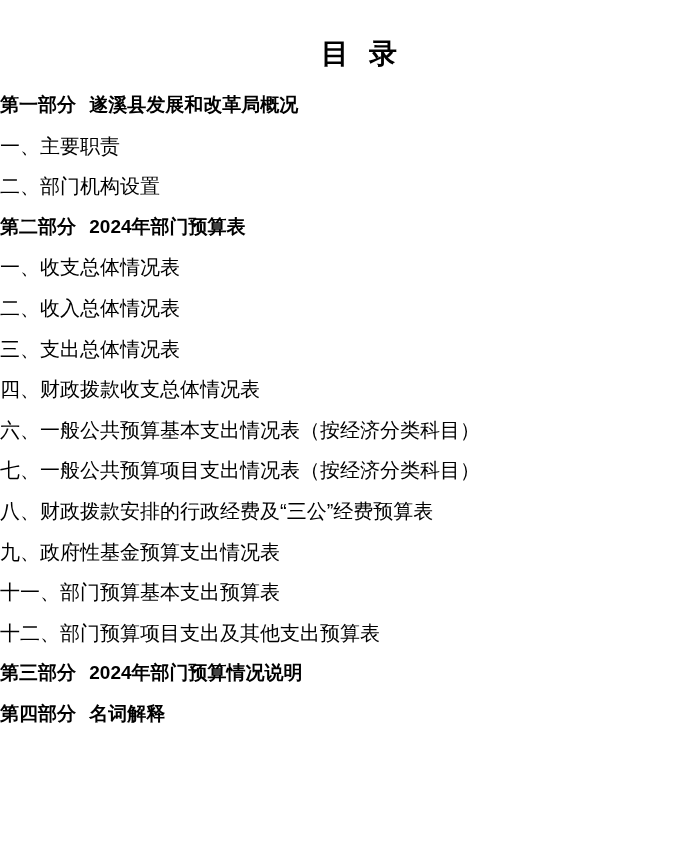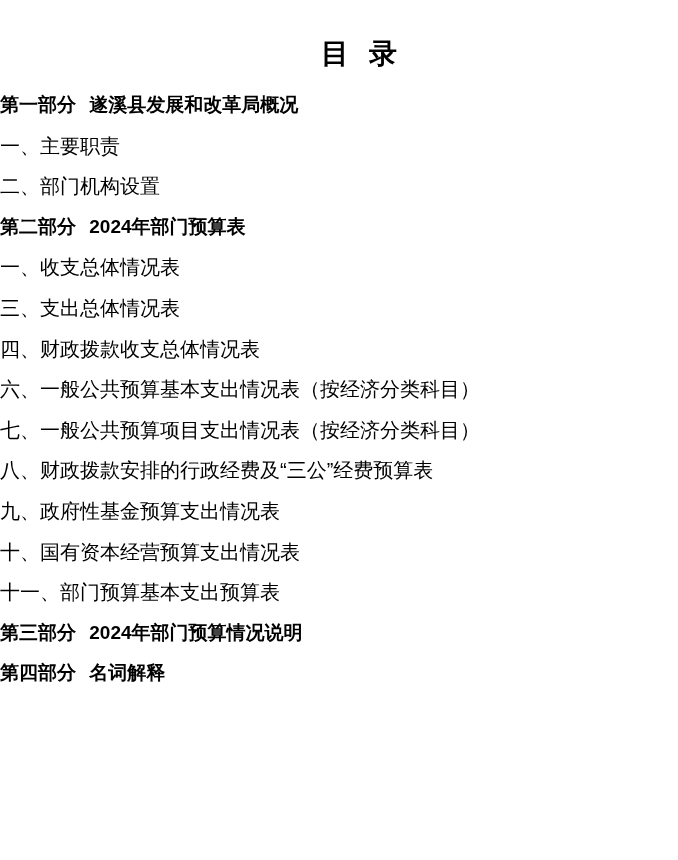--- a/index.html
+++ b/index.html
@@ -49,24 +49,25 @@
 <body>
 
 <div class="doc">
   <h1 class="title">目 录</h1>
   <div class="toc" id="toc">
       <div class="entry section">第一部分 遂溪县发展和改革局概况</div>
       <div class="entry item">一、主要职责</div>
       <div class="entry item">二、部门机构设置</div>
       <div class="entry section">第二部分 2024年部门预算表</div>
       <div class="entry item">一、收支总体情况表</div>
+      <div class="entry item">二、收入总体情况表</div>
       <div class="entry item">三、支出总体情况表</div>
       <div class="entry item">四、财政拨款收支总体情况表</div>
       <div class="entry item">六、一般公共预算基本支出情况表（按经济分类科目）</div>
       <div class="entry item">七、一般公共预算项目支出情况表（按经济分类科目）</div>
       <div class="entry item">八、财政拨款安排的行政经费及“三公”经费预算表</div>
       <div class="entry item">九、政府性基金预算支出情况表</div>
-      <div class="entry item">十、国有资本经营预算支出情况表</div>
       <div class="entry item">十一、部门预算基本支出预算表</div>
+      <div class="entry item">十二、部门预算项目支出及其他支出预算表</div>
       <div class="entry section">第三部分 2024年部门预算情况说明</div>
       <div class="entry section">第四部分 名词解释</div>
     </div>
 </div>
 
 </body></html>

